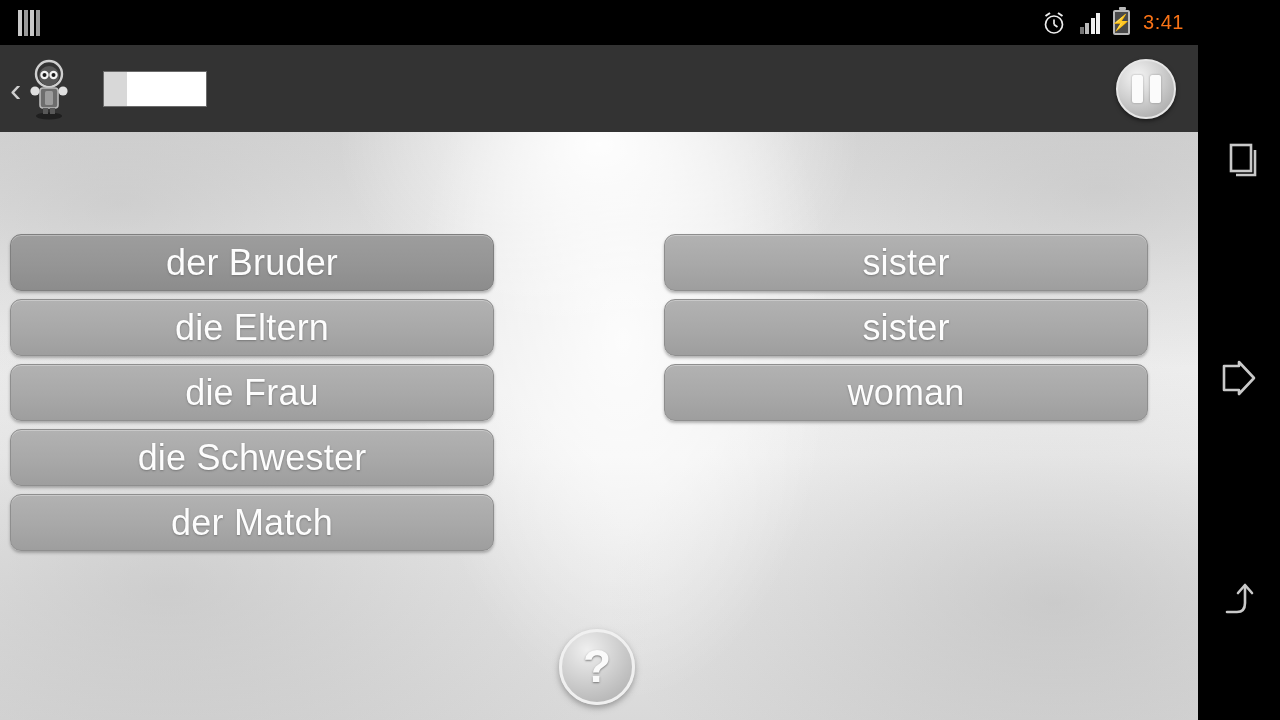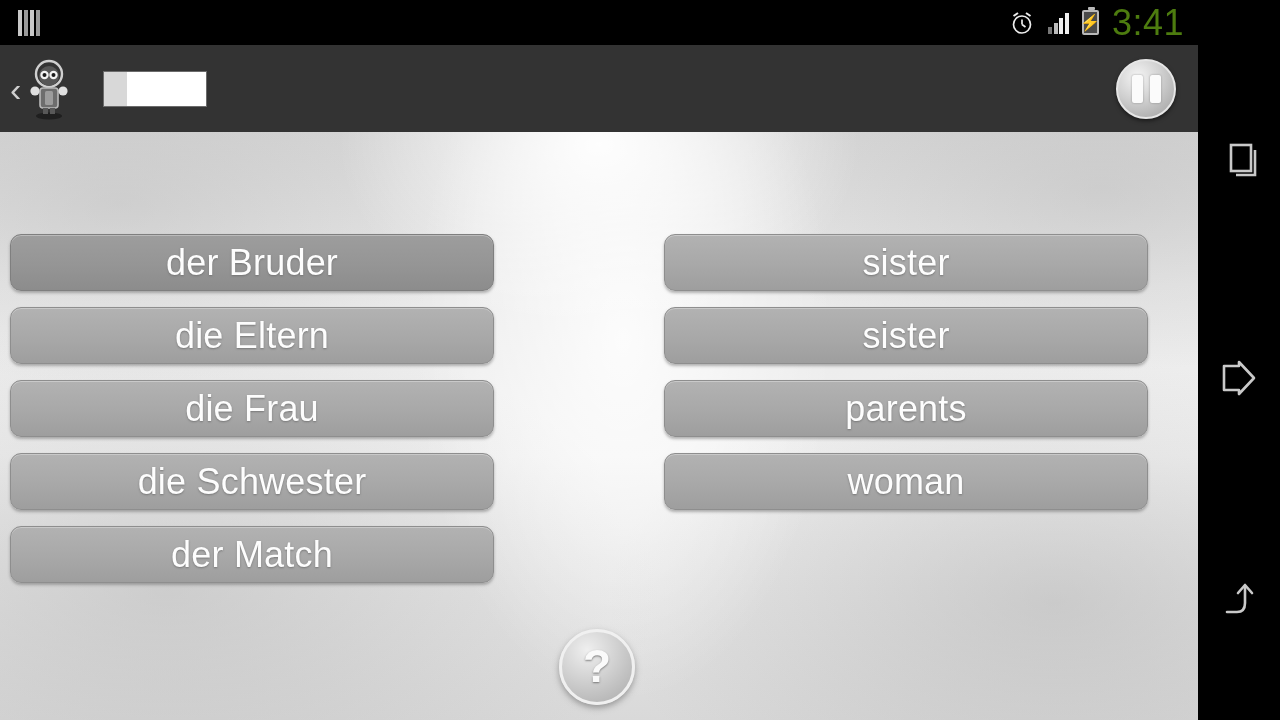--- a/index.html
+++ b/index.html
@@ -51,21 +51,21 @@
   }
   .battery-icon::before{
     content:""; position:absolute; top:-5px; left:4px;
     width:7px; height:3px; background:#b9b9b9; border-radius:1px;
   }
   .bolt {
     position:absolute; left:50%; top:50%; transform:translate(-50%,-50%);
     font-size:16px; color:#ededed; line-height:1;
   }
   .clock {
-    color:#4d7c0f; font-size:36px; letter-spacing:0.5px;
+    color:#f97316; font-size:20px; letter-spacing:0.5px;
     font-family:"Liberation Sans", sans-serif;
   }
 
   
   #app-header {
     position: absolute; left: 0; top: 45px;
     width: 1198px; height: 87px;
     background: #333333;
     display: flex; align-items: center;
   }
@@ -112,21 +112,21 @@
       radial-gradient(ellipse 300px 520px at 52% 35%, rgba(255,255,255,0.85) 0%, rgba(255,255,255,0) 70%),
       radial-gradient(ellipse 680px 380px at 14% 78%, rgba(170,170,170,0.40) 0%, rgba(170,170,170,0) 72%),
       radial-gradient(ellipse 620px 340px at 88% 80%, rgba(165,165,165,0.40) 0%, rgba(165,165,165,0) 72%),
       radial-gradient(ellipse 520px 260px at 10% 12%, rgba(175,175,175,0.35) 0%, rgba(175,175,175,0) 70%),
       radial-gradient(ellipse 520px 260px at 92% 10%, rgba(175,175,175,0.35) 0%, rgba(175,175,175,0) 70%),
       linear-gradient(180deg, #d7d7d7 0%, #e9e9e9 26%, #f1f1f1 55%, #d9d9d9 100%);
     overflow:hidden;
   }
   .column {
     position:absolute; top:102px;
-    display:flex; flex-direction:column; gap:16px;
+    display:flex; flex-direction:column; gap:8px;
   }
   #column-left  { left: 10px;  width: 484px; }
   #column-right { left: 664px; width: 484px; }
 
   .word-button {
     height: 57px;
     border-radius: 11px;
     background: linear-gradient(180deg, #b2b2b2 0%, #a8a8a8 55%, #9e9e9e 100%);
     border: 1px solid #8e8e8e;
     box-shadow: 0 2px 3px rgba(90,90,90,0.45),
@@ -251,23 +251,20 @@
         </div>
       </div>
     <div class="column" id="column-right">
         <div class="word-button">
           <span>sister</span>
         </div>
         <div class="word-button">
           <span>sister</span>
         </div>
         <div class="word-button">
-          <span>parents</span>
-        </div>
-        <div class="word-button">
           <span>woman</span>
         </div>
       </div>
 
     <div class="help-button">
       <span>?</span>
     </div>
   </div>
 
   <div id="nav-bar">

